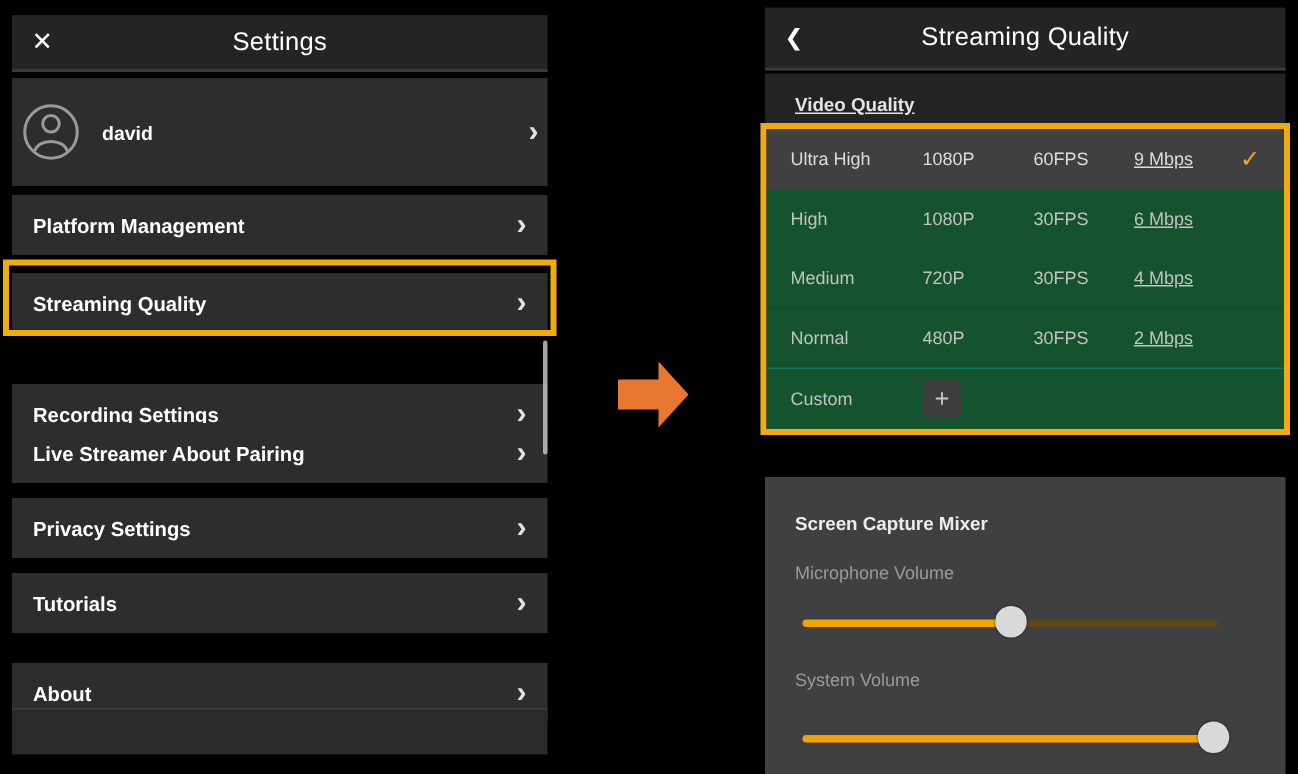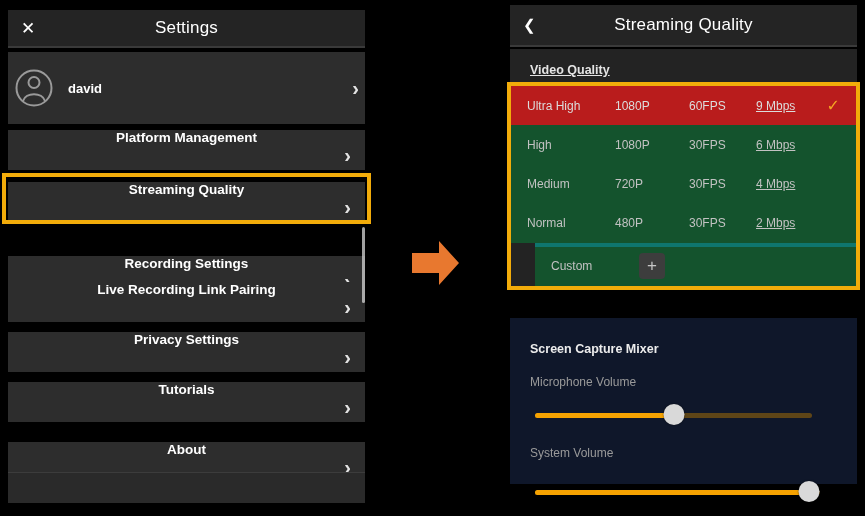--- a/index.html
+++ b/index.html
@@ -14,21 +14,21 @@
   .hdr-title { color:#fff; font-weight:normal; font-size:17px; letter-spacing:.2px; }
   .hdr-icon { position:absolute; left:13px; color:#fff; font-weight:bold; cursor:pointer; }
 
   
   #left-screen { left:8px; top:10px; width:357px; height:496px; }
   #left-screen .hdr { height:38px; }
   .profile-row { position:absolute; left:0; top:42px; width:357px; height:72px; background:#2d2d2d;
                  display:flex; align-items:center; padding:0 6px; }
   .profile-name { color:#fff; font-weight:bold; font-size:13px; margin-left:14px; }
   .lrow { position:absolute; left:0; width:357px; height:40px; background:#2d2d2d;
-          display:flex; align-items:center; padding:0 14px; cursor:pointer;flex-direction:column; }
+          display:flex; align-items:center; padding:0 14px; cursor:pointer; }
   .lrow-label { color:#fff; font-weight:bold; font-size:13.5px; }
   .chev { margin-left:auto; color:#e3e3e3; font-size:20px; font-weight:bold; line-height:1; }
   .empty-row { position:absolute; left:0; top:462px; width:357px; height:31px; background:#2a2a2a;
                border-top:1px solid #3c3c3c; }
   .hl-box { position:absolute; left:-6px; top:163px; width:369px; height:51px;
             border:4px solid var(--yellow); pointer-events:none; }
   .scrollbar { position:absolute; left:354px; top:217px; width:3px; height:76px;
                background:#c9c9c9; opacity:.8; border-radius:2px; }
 
   
@@ -36,30 +36,30 @@
 
   
   #right-screen { left:510px; top:5px; width:347px; height:511px; }
   #right-screen .hdr { height:42px; }
   .video-panel { position:absolute; left:0; top:44px; width:347px; height:241px; background:#232323; }
   .section-label { position:absolute; left:20px; color:#e4e4e4; font-size:12.5px; font-weight:600;text-decoration:underline; }
   .q-table { position:absolute; left:-3px; top:77px; width:353px; height:208px;
              border:4px solid var(--yellow); background:#232323; display:flex; flex-direction:column; }
   .qrow { flex:1; display:flex; align-items:center; padding:0 16px; background:#14532d;
           color:#c2c2c2; font-size:12px; cursor:pointer; }
-  .qrow.selected { background:#b91c1c; color:#dcdcdc; }
+  .qrow.selected { background:#404040; color:#dcdcdc; }
   .q-name { width:88px; }
   .q-res  { width:74px; }
   .q-fps  { width:67px; }
   .q-bit  { flex:1;text-decoration:underline; }
   .q-check { color:var(--check); font-size:16px; font-weight:bold; }
-  .qrow.custom { border-top:4px solid #0f766e;margin-left:24px; }
+  .qrow.custom { border-top:1px solid #0f766e; }
   .plus-btn { width:26px; height:26px; background:#3d3d3d; border-radius:4px; color:#c6c6c6;
               font-size:17px; display:flex; align-items:center; justify-content:center; cursor:pointer; }
-  .mixer-panel { position:absolute; left:0; top:313px; width:347px; height:166px; background:#0f172a; }
+  .mixer-panel { position:absolute; left:0; top:313px; width:347px; height:198px; background:#404040; }
   .mixer-title { position:absolute; left:20px; top:24px; color:#ececec; font-size:12.5px; font-weight:600; }
   .vol-label { position:absolute; left:20px; color:#9a9a9a; font-size:12px; }
   .slider { position:absolute; height:22px; }
   .slider .track { position:absolute; left:0; right:0; top:8.5px; height:5px; border-radius:3px;
                    background:var(--trackdim); }
   .slider .fill { position:absolute; left:0; top:8.5px; height:5px; border-radius:3px;
                   background:var(--orange); }
   .slider .thumb { position:absolute; top:0; width:21px; height:21px; border-radius:50%;
                    background:var(--thumb); transform:translateX(-50%); cursor:pointer;
                    box-shadow:0 0 2px rgba(0,0,0,.6); }
@@ -91,21 +91,21 @@
     </div>
     <div class="lrow" style="top:172px;">
       <span class="lrow-label">Streaming Quality</span>
       <span class="chev">›</span>
     </div>
     <div class="lrow" style="top:222px;margin-top:24px;">
       <span class="lrow-label">Recording Settings</span>
       <span class="chev">›</span>
     </div>
     <div class="lrow" style="top:272px;">
-      <span class="lrow-label">Live Recording Link Pairing</span>
+      <span class="lrow-label">Live Streamer About Pairing</span>
       <span class="chev">›</span>
     </div>
     <div class="lrow" style="top:322px;">
       <span class="lrow-label">Privacy Settings</span>
       <span class="chev">›</span>
     </div>
     <div class="lrow" style="top:372px;">
       <span class="lrow-label">Tutorials</span>
       <span class="chev">›</span>
     </div>

